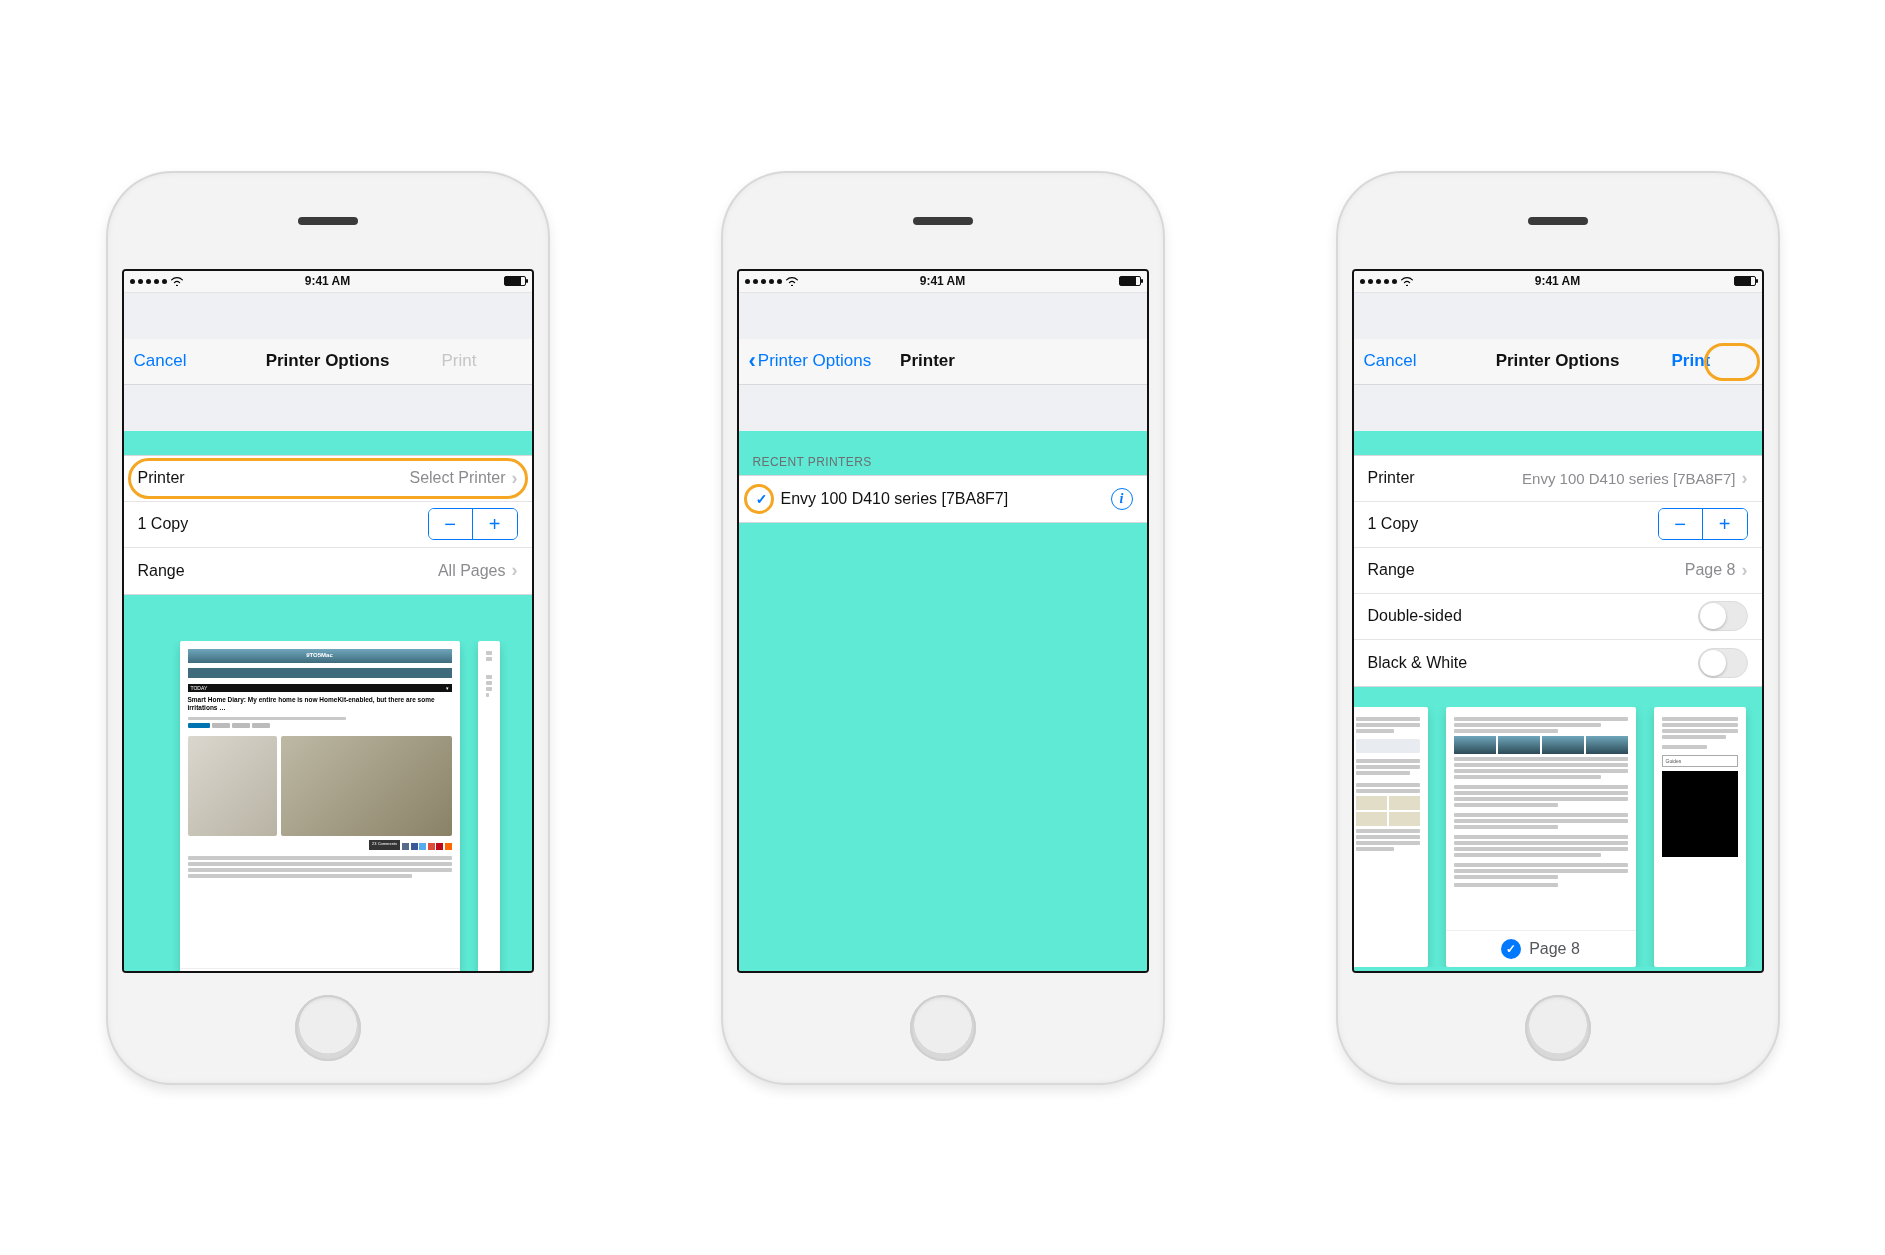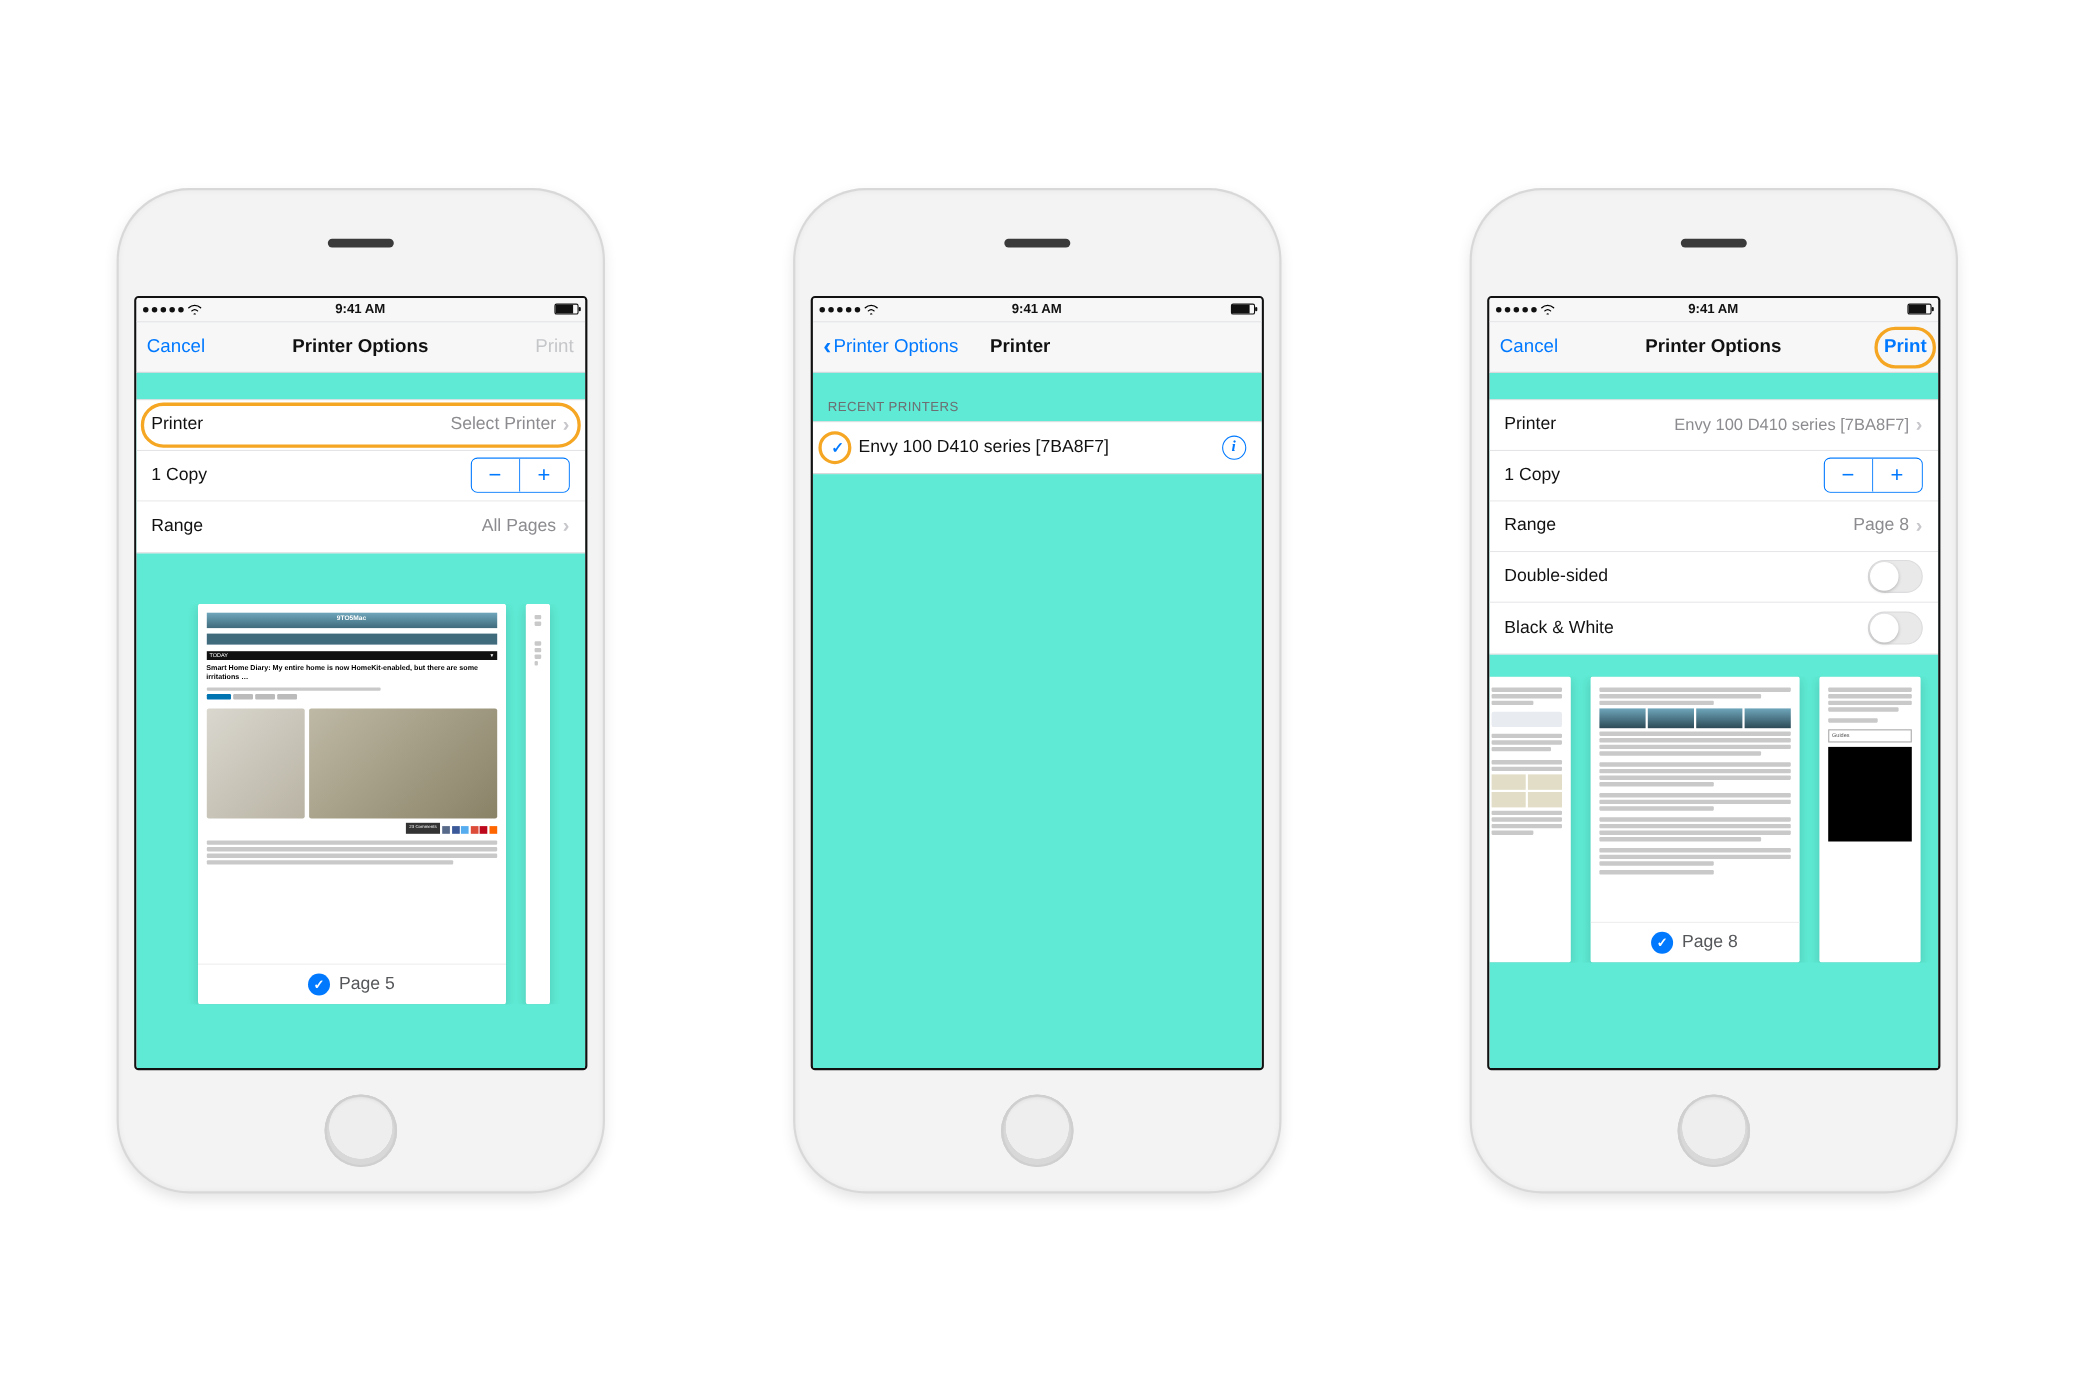--- a/index.html
+++ b/index.html
@@ -42,21 +42,21 @@
     width:66px; height:66px; border-radius:50%;
     background:radial-gradient(circle at 50% 45%, #eee 0 58%, #d8d8d8 59% 100%);
     box-shadow: inset 0 0 0 2px #cfcfcf, inset 0 2px 4px rgba(0,0,0,.1);
   }
   .screen {
     width:100%; height:100%;
     background:#eef0f3;
     border:2px solid #111;
     border-radius:4px;
     overflow:hidden;
-    display:flex; flex-direction:column;
+    display:flex; flex-direction:column;gap:46px;
   }
 
   
   .status-bar {
     height:22px;
     background:#f7f7f8;
     border-bottom:1px solid #e4e4e6;
     display:flex; align-items:center;
     font-size:12px; font-weight:600; color:#111;
     position:relative;
@@ -74,21 +74,21 @@
   
   .nav {
     height:46px;
     background:#f7f7f8;
     border-bottom:1px solid #d8d8da;
     display:flex; align-items:center; justify-content:space-between;
     padding:0 10px;
     font-size:17px;
   }
   .nav-left, .nav-right { min-width:80px; display:flex; align-items:center; }
-  .nav-right { justify-content:flex-end; }
+  .nav-right { }
   .nav-title-wrap { flex:1; text-align:center; position:relative; }
   .nav-title { font-weight:600; color:#111;}
   .nav-link { color:#0079ff; cursor:pointer; }
   .nav-link.disabled { color:#c5c6c8; cursor:default; }
   .nav-back { display:flex; align-items:center; color:#0079ff; cursor:pointer; gap:2px;}
   .chev-left { font-size:22px; font-weight:600; line-height:1; }
 
   
   .content { flex:1; overflow:hidden; background:#5eead4; padding-top:24px; }
 

